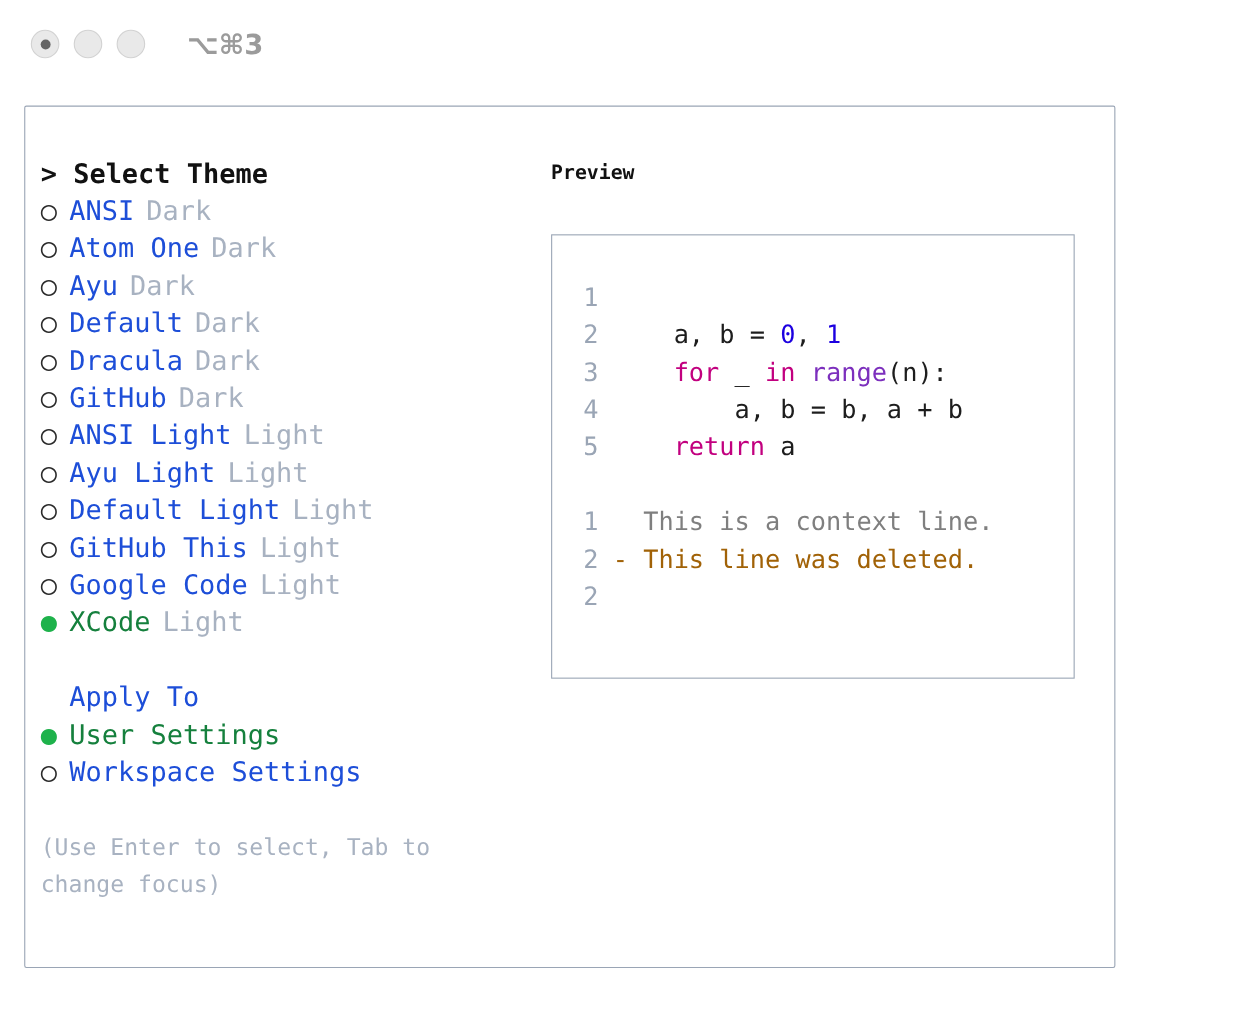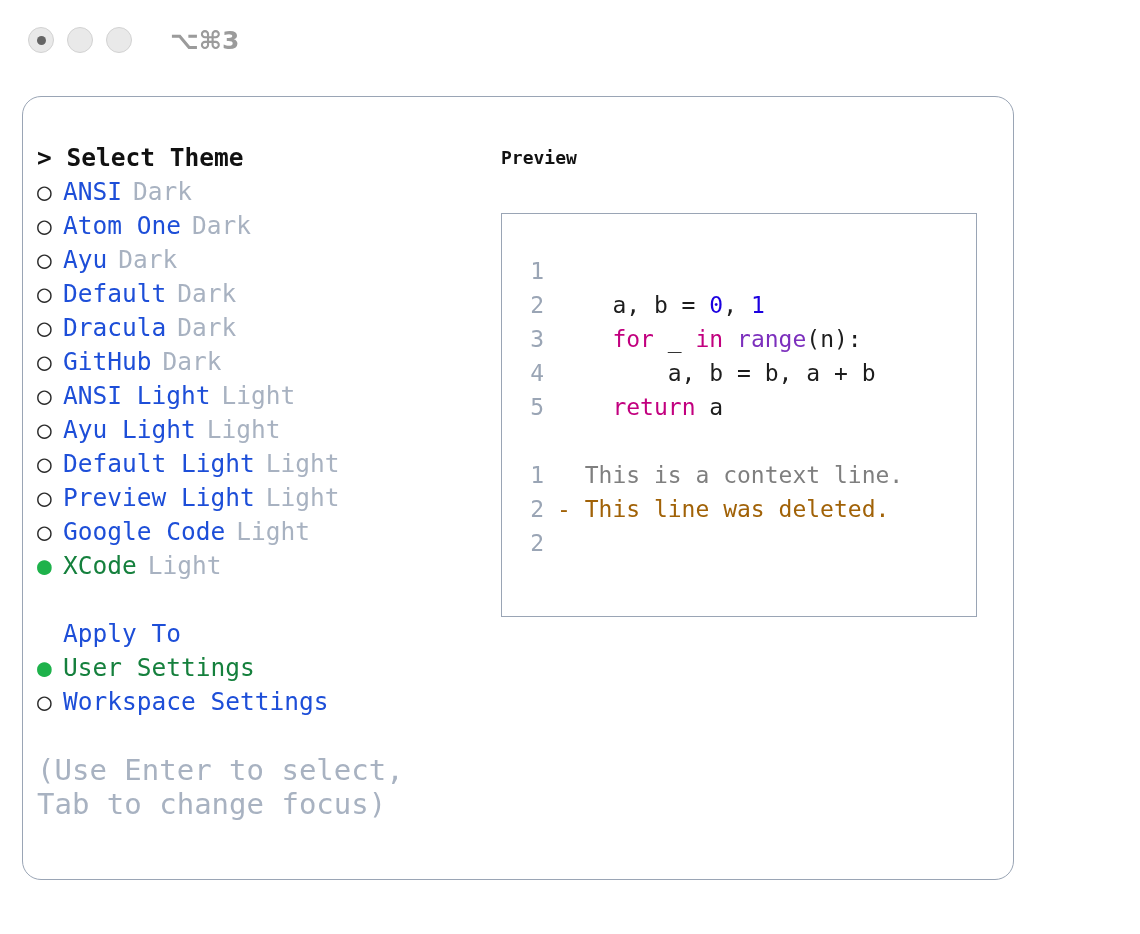--- a/index.html
+++ b/index.html
@@ -50,21 +50,21 @@
     font-family: "DejaVu Sans", "Liberation Sans", sans-serif;
   }
 
   
   .window {
     position: absolute;
     left: 22px; top: 96px;
     width: 992px;
     height: 784px;
     border: 1.6px solid #9aa5b5;
-    border-radius: 19px;
+    border-radius: 2px;
     box-sizing: border-box;
     background: #ffffff;
   }
   .window-inner {
     position: relative;
     width: 100%;
     height: 100%;
   }
 
   
@@ -99,21 +99,21 @@
   .marker.selected { color: #1eb24b; }
   .marker.blank { color: transparent; }
   .row-name { color: #1d4ed8; }
   .row.selected .row-name { color: #15803d; }
   .row-badge { color: #a8b2c1; margin-left: 11px; }
 
   .section-gap { height: 34px; }
 
   .hint {
     margin-top: 34px;
-    font-size: 29px;
+    font-size: 21px;
     line-height: 34px;
     color: #a8b2c1;
     width: 400px;
   }
 
   
   .right-col {
     position: absolute;
     left: 478px; top: 44px;
     width: 490px;
@@ -183,21 +183,21 @@
     <div class="list" id="theme-list">
           <div class="row"><span class="marker">○</span><span class="row-name">ANSI</span><span class="row-badge">Dark</span></div>
           <div class="row"><span class="marker">○</span><span class="row-name">Atom One</span><span class="row-badge">Dark</span></div>
           <div class="row"><span class="marker">○</span><span class="row-name">Ayu</span><span class="row-badge">Dark</span></div>
           <div class="row"><span class="marker">○</span><span class="row-name">Default</span><span class="row-badge">Dark</span></div>
           <div class="row"><span class="marker">○</span><span class="row-name">Dracula</span><span class="row-badge">Dark</span></div>
           <div class="row"><span class="marker">○</span><span class="row-name">GitHub</span><span class="row-badge">Dark</span></div>
           <div class="row"><span class="marker">○</span><span class="row-name">ANSI Light</span><span class="row-badge">Light</span></div>
           <div class="row"><span class="marker">○</span><span class="row-name">Ayu Light</span><span class="row-badge">Light</span></div>
           <div class="row"><span class="marker">○</span><span class="row-name">Default Light</span><span class="row-badge">Light</span></div>
-          <div class="row"><span class="marker">○</span><span class="row-name">Preview Light</span><span class="row-badge">Light</span></div>
+          <div class="row"><span class="marker">○</span><span class="row-name">GitHub This</span><span class="row-badge">Light</span></div>
           <div class="row"><span class="marker">○</span><span class="row-name">Google Code</span><span class="row-badge">Light</span></div>
           <div class="row selected"><span class="marker selected">●</span><span class="row-name">XCode</span><span class="row-badge">Light</span></div>
         </div>
 
     <div class="section-gap"></div>
 
     <div class="row">
       <span class="marker blank">○</span>
       <span class="row-name">Apply To</span>
     </div>

